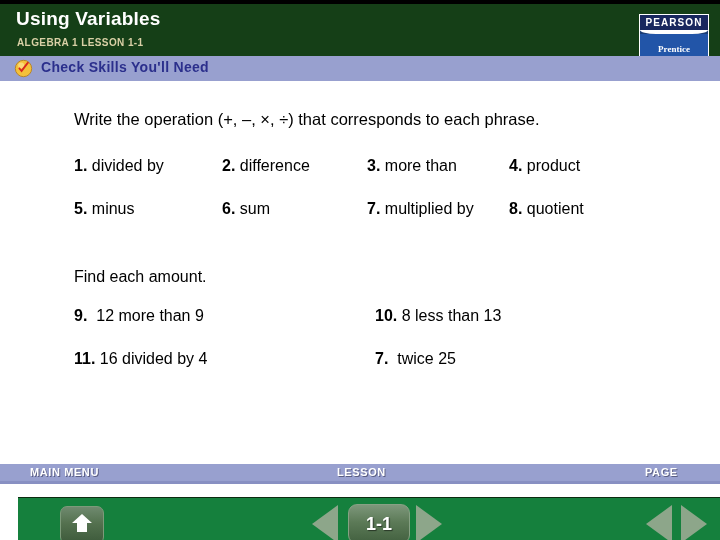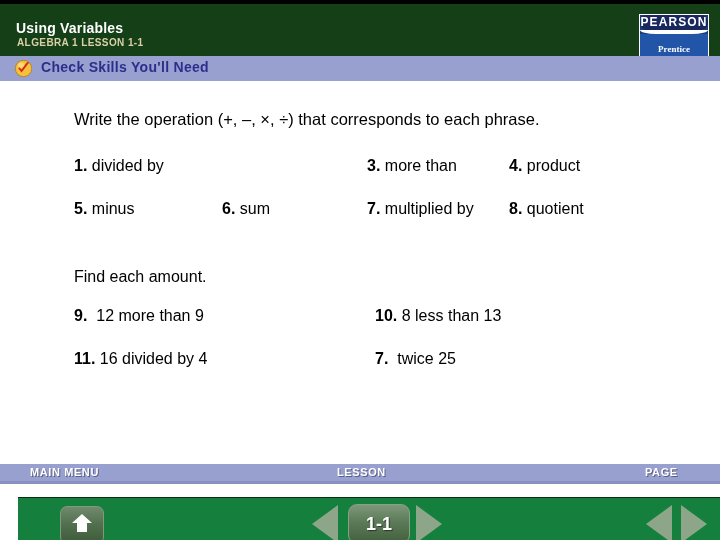--- a/index.html
+++ b/index.html
@@ -23,23 +23,23 @@
     background: #000000;
   }
   .header {
     position: absolute;
     top: 4px; left: 0;
     width: 720px; height: 52px;
     background: #153F17;
   }
   .header-title {
     position: absolute;
-    left: 16px; top: 16px;
-    color: #ffffff;
-    font-size: 14px;
+    left: 16px; top: 4px;
+    color: #ffffff;
+    font-size: 19px;
     font-weight: bold;
     letter-spacing: 0.2px;
     white-space: nowrap;
   }
   .header-subtitle {
     position: absolute;
     left: 17px; top: 33px;
     color: #D9D0A6;
     font-size: 10px;
     font-weight: bold;
@@ -53,26 +53,25 @@
     right: 11px; top: 10px;
     width: 70px; height: 44px;
     background: #1a3c75;
     border: 1px solid #ffffff;
     box-sizing: border-box;
   }
   .logo-top {
     height: 15px;
     background: #18275e;
     color: #ffffff;
-    font-size: 12px;
+    font-size: 10px;
     font-weight: bold;
     letter-spacing: 1.1px;
     text-align: center;
     line-height: 15px;
-    border-radius: 7px;
   }
   .logo-swoosh {
     height: 4px;
     background: #ffffff;
     border-radius: 0 0 40px 40px / 0 0 10px 10px;
   }
   .logo-bottom {
     height: 23px;
     background: #2255a8;
     color: #ffffff;
@@ -273,20 +272,24 @@
 </div>
 
 <div class="content">
 
   <div class="prompt">Write the operation (+, –, ×, ÷) that corresponds to each phrase.</div>
 
   <div class="item r1 c1">
     <span class="num">1.</span>
     <span>divided by</span>
   </div>
+  <div class="item r1 c2">
+    <span class="num">2.</span>
+    <span>difference</span>
+  </div>
   <div class="item r1 c3">
     <span class="num">3.</span>
     <span>more than</span>
   </div>
   <div class="item r1 c4">
     <span class="num">4.</span>
     <span>product</span>
   </div>
 
   <div class="item r2 c1">

